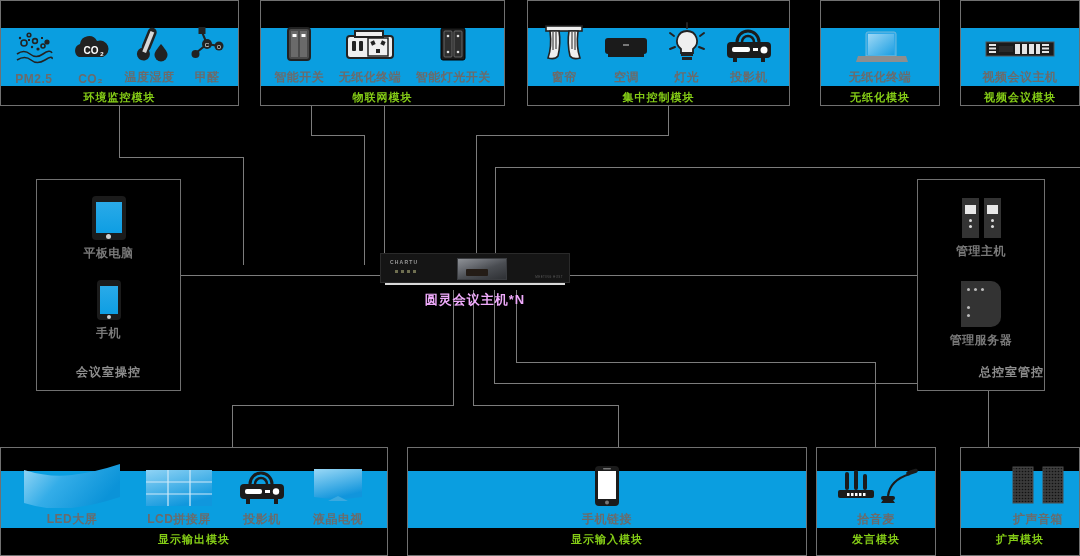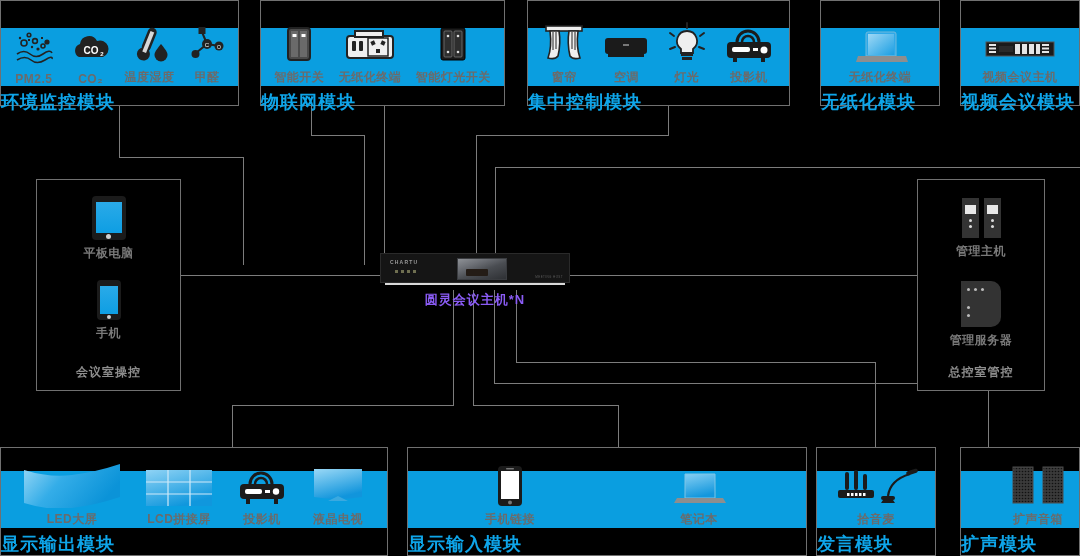--- a/index.html
+++ b/index.html
@@ -10,40 +10,40 @@
   }
   .canvas{position:absolute;inset:0;}
 
   
   .card{position:absolute;border:1px solid #707070;box-sizing:border-box;background:#000;}
   .band{position:absolute;left:0;right:0;background:#0a9ee0;}
   .items{position:absolute;left:0;right:0;display:flex;align-items:flex-end;justify-content:space-around;}
   .item{display:flex;flex-direction:column;align-items:center;justify-content:flex-end;}
   .ico{display:flex;align-items:flex-end;justify-content:center;}
   .ilabel{font-size:12px;font-weight:bold;color:#6b6b6b;margin-top:3px;white-space:nowrap;letter-spacing:.5px;}
-  .modlabel{position:absolute;left:0;right:0;font-size:18px;font-weight:bold;color:#0ea5e9;letter-spacing:1px;}
+  .modlabel{position:absolute;left:0;right:0;text-align:center;font-size:11px;font-weight:bold;color:#84cc16;letter-spacing:1px;}
 
   
   .ln{position:absolute;background:#7c7c7c;}
   .lh{height:1px;}
   .lv{width:1px;}
 
   
   #center-host{position:absolute;}
   .host-box{width:190px;height:30px;background:#151515;border:1px solid #2a2a2a;position:relative;box-sizing:border-box;}
   .host-brand{position:absolute;left:9px;top:5px;font-size:5px;color:#9a9a9a;letter-spacing:1.2px;font-weight:bold;}
   .host-leds{position:absolute;left:14px;top:16px;display:flex;gap:3px;}
   .host-leds i{display:block;width:3px;height:3px;background:#6f6f50;}
   .host-screen{position:absolute;left:76px;top:4px;width:50px;height:22px;
     background:linear-gradient(160deg,#8e9196 0%,#6d7076 28%,#4a4d52 55%,#2e3034 100%);
     border:1px solid #3a3c40;box-sizing:border-box;}
   .host-screen:after{content:"";position:absolute;left:8px;bottom:3px;width:22px;height:7px;background:#241c16;border-radius:1px;}
   .host-txt{position:absolute;right:6px;bottom:3px;font-size:3px;color:#5b5b5b;letter-spacing:.4px;}
   .host-foot{position:absolute;left:4px;right:4px;bottom:-3px;height:2px;background:#d9d9d9;}
-  .host-label{position:absolute;left:50%;transform:translateX(-50%);top:38px;font-size:13px;font-weight:bold;color:#8b5cf6;white-space:nowrap;letter-spacing:1px;}
+  .host-label{position:absolute;left:50%;transform:translateX(-50%);top:38px;font-size:13px;font-weight:bold;color:#f0abfc;white-space:nowrap;letter-spacing:1px;}
 
   
   .panel{position:absolute;border:1px solid #707070;box-sizing:border-box;background:#000;}
   .pitem{position:absolute;left:0;right:0;text-align:center;}
   .pitem .ilabel{margin-top:5px;font-size:12px;color:#7a7a7a;}
   .pfoot{position:absolute;left:0;right:0;text-align:center;font-size:12px;font-weight:bold;color:#8d8d8d;letter-spacing:1px;}
 
   
   .tablet{width:34px;height:44px;background:#1b1b1b;border-radius:4px;margin:0 auto;position:relative;}
   .tablet:before{content:"";position:absolute;left:4px;top:6px;right:4px;bottom:7px;background:linear-gradient(180deg,#2aaae8,#0e9ee3);}
@@ -364,21 +364,21 @@
       <div class="tower">
           <i></i>
           <i></i>
         </div>
       <div class="ilabel">管理主机</div>
     </div>
     <div class="pitem" style="top:101px;">
       <div class="server"></div>
       <div class="ilabel">管理服务器</div>
     </div>
-    <div class="pfoot" style="top:184px;">总控室管控</div>
+    <div class="pfoot" style="top:184px;text-align:right;">总控室管控</div>
   </div>
 
   <div id="center-host" style="left:380px;top:253px;">
     <div class="host-box">
       <div class="host-brand">CHARTU</div>
       <div class="host-leds">
           <i></i>
           <i></i>
           <i></i>
           <i></i>
@@ -474,35 +474,20 @@
             <rect x="6" y="7" width="18" height="28" fill="#fff"></rect>
             <rect x="11" y="4" width="8" height="1.5" rx="0.7" fill="#777"></rect>
             <circle cx="15" cy="38.5" r="2" fill="#777"></circle>
           </svg>
         </div>
         <div class="ilabel">手机链接</div>
       </div>
 
 
 
-      <div class="item">
-        <div class="ico">
-          <svg width="60" height="38" viewBox="0 0 60 38">
-            <defs>
-                <linearGradient id="lg4" x1="0" y1="0" x2="0.3" y2="1">
-              <stop offset="0" stop-color="#86cff3"></stop>
-                  <stop offset="100%" stop-color="#1397dd"></stop>
-                </linearGradient>
-              </defs>
-            <path d="M16 4 h30 v24 h-30 z" fill="url(#lg4)" stroke="#7fc5e6" stroke-width="1"></path>
-            <path d="M8 28 h46 l3 5 h-52 z" fill="#8e8e8e"></path>
-          </svg>
-        </div>
-        <div class="ilabel">笔记本</div>
-      </div>
     </div>
     <div class="modlabel" style="top:84px;">显示输入模块</div>
   </div>
 
   <div class="card" style="left:816px;top:447px;width:120px;height:109px;">
     <div class="band" style="top:23px;height:57px;"></div>
     <div class="items" style="top:0;height:80px;">
       <div class="item">
         <div class="ico">
           <svg width="100" height="40" viewBox="0 0 100 40">

